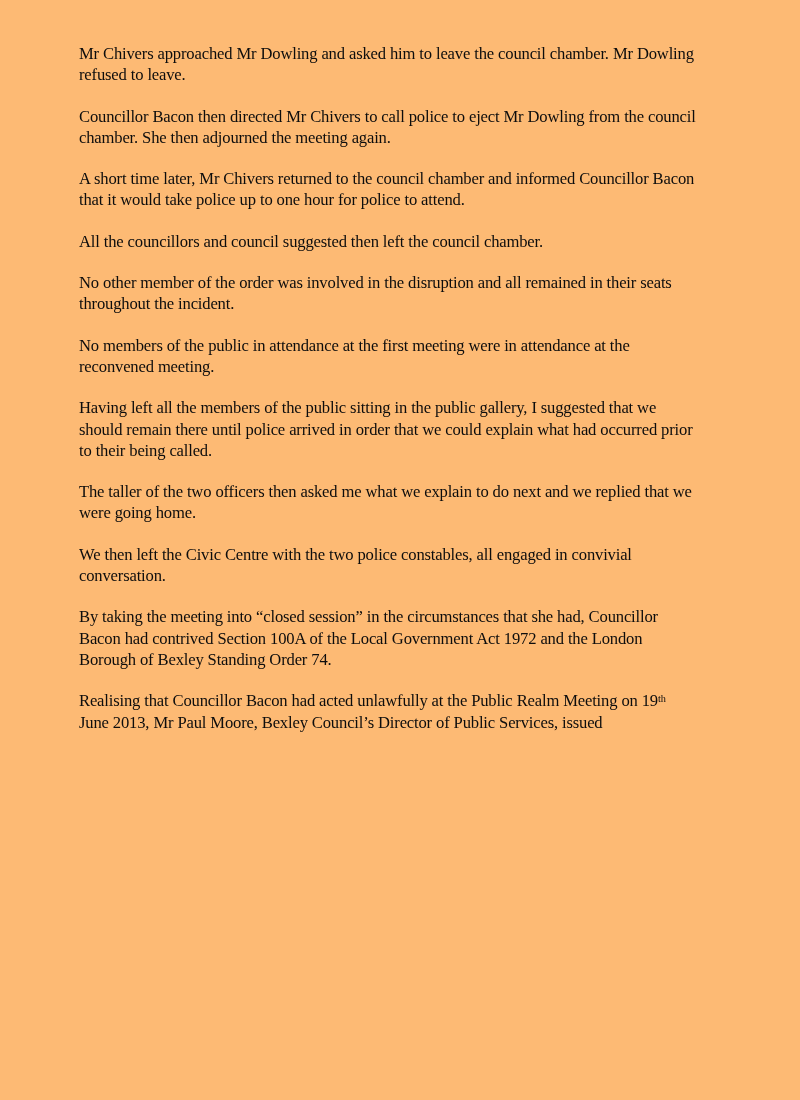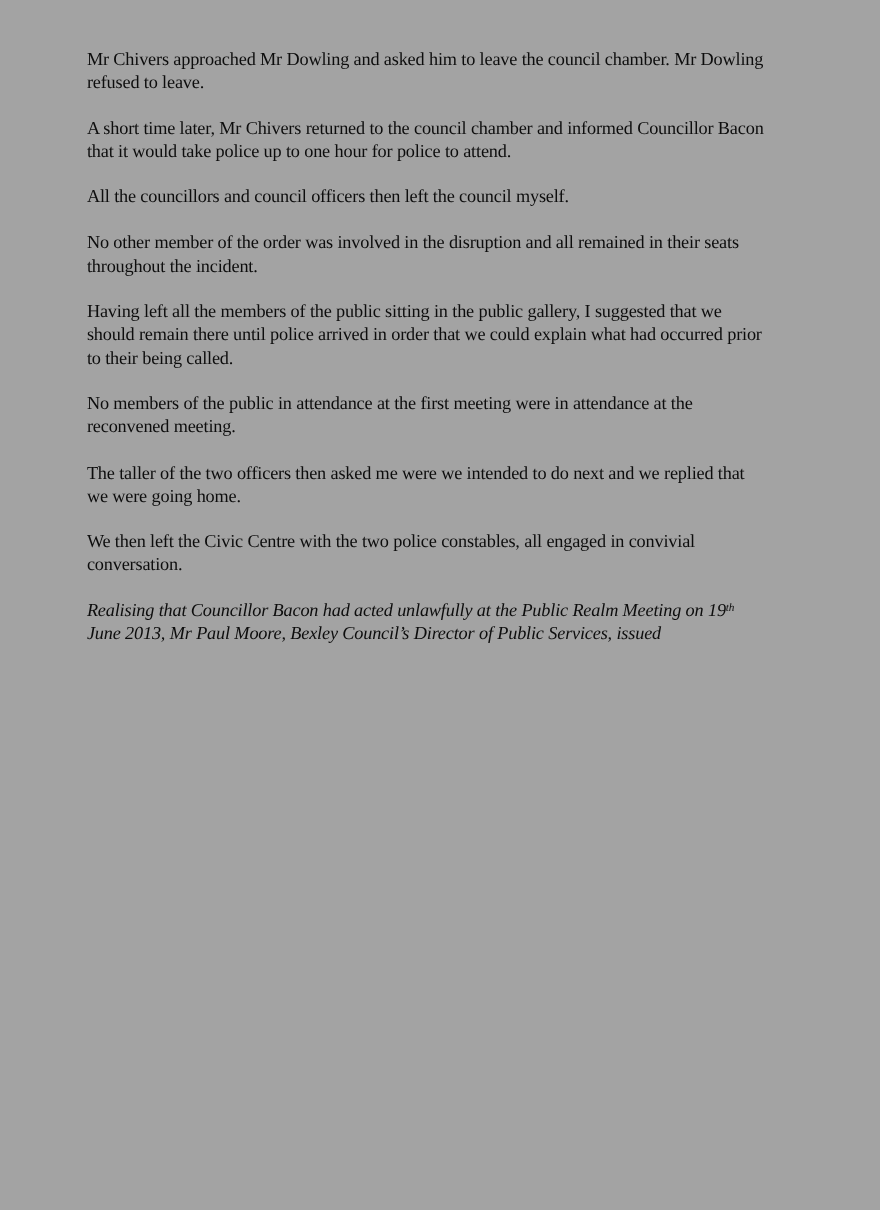--- a/index.html
+++ b/index.html
@@ -12,60 +12,61 @@
     height: 1100px;
     background: #ffffff;
     font-family: "Liberation Serif", "DejaVu Serif", serif;
     color: #0d0d0d;
     overflow: hidden;
   }
   .page {
     position: relative;
     width: 800px;
     height: 1100px;
-    background: #a3a3a3;
+    background: #fdba74;
     box-sizing: border-box;
   }
   .text-column {
     position: absolute;
     left: 79px;
     top: 43px;
     width: 619px;
   }
   .para {
     font-size: 16.6px;
     line-height: 21.3px;
     margin: 0 0 20px 0;
     text-align: left;
     letter-spacing: -0.01em;
     word-spacing: 0.005em;
     color: #0d0d0d;
     -webkit-font-smoothing: antialiased;
   }
   .para:last-child {
     margin-bottom: 12px;
-    font-style: italic;
   }
   .para sup {
     font-size: 0.62em;
     vertical-align: 0.42em;
     line-height: 0;
   }
 </style>
 </head>
 <body>
 
 <div class="page">
   <div class="text-column">
 
     <p class="para">Mr Chivers approached Mr Dowling and asked him to leave the council chamber. Mr Dowling refused to leave.</p>
+    <p class="para">Councillor Bacon then directed Mr Chivers to call police to eject Mr Dowling from the council chamber. She then adjourned the meeting again.</p>
     <p class="para">A short time later, Mr Chivers returned to the council chamber and informed Councillor Bacon that it would take police up to one hour for police to attend.</p>
-    <p class="para">All the councillors and council officers then left the council myself.</p>
+    <p class="para">All the councillors and council suggested then left the council chamber.</p>
     <p class="para">No other member of the order was involved in the disruption and all remained in their seats throughout the incident.</p>
+    <p class="para">No members of the public in attendance at the first meeting were in attendance at the reconvened meeting.</p>
     <p class="para">Having left all the members of the public sitting in the public gallery, I suggested that we should remain there until police arrived in order that we could explain what had occurred prior to their being called.</p>
-    <p class="para">No members of the public in attendance at the first meeting were in attendance at the reconvened meeting.</p>
-    <p class="para">The taller of the two officers then asked me were we intended to do next and we replied that we were going home.</p>
+    <p class="para">The taller of the two officers then asked me what we explain to do next and we replied that we were going home.</p>
     <p class="para">We then left the Civic Centre with the two police constables, all engaged in convivial conversation.</p>
+    <p class="para">By taking the meeting into “closed session” in the circumstances that she had, Councillor Bacon had contrived Section 100A of the Local Government Act 1972 and the London Borough of Bexley Standing Order 74.</p>
 
     <p class="para"><span>Realising that Councillor Bacon had acted unlawfully at the Public Realm Meeting on 19</span><sup>th</sup><span> June 2013, Mr Paul Moore, Bexley Council’s Director of Public Services, issued</span></p>
 
   </div>
 </div>
 
 </body></html>

